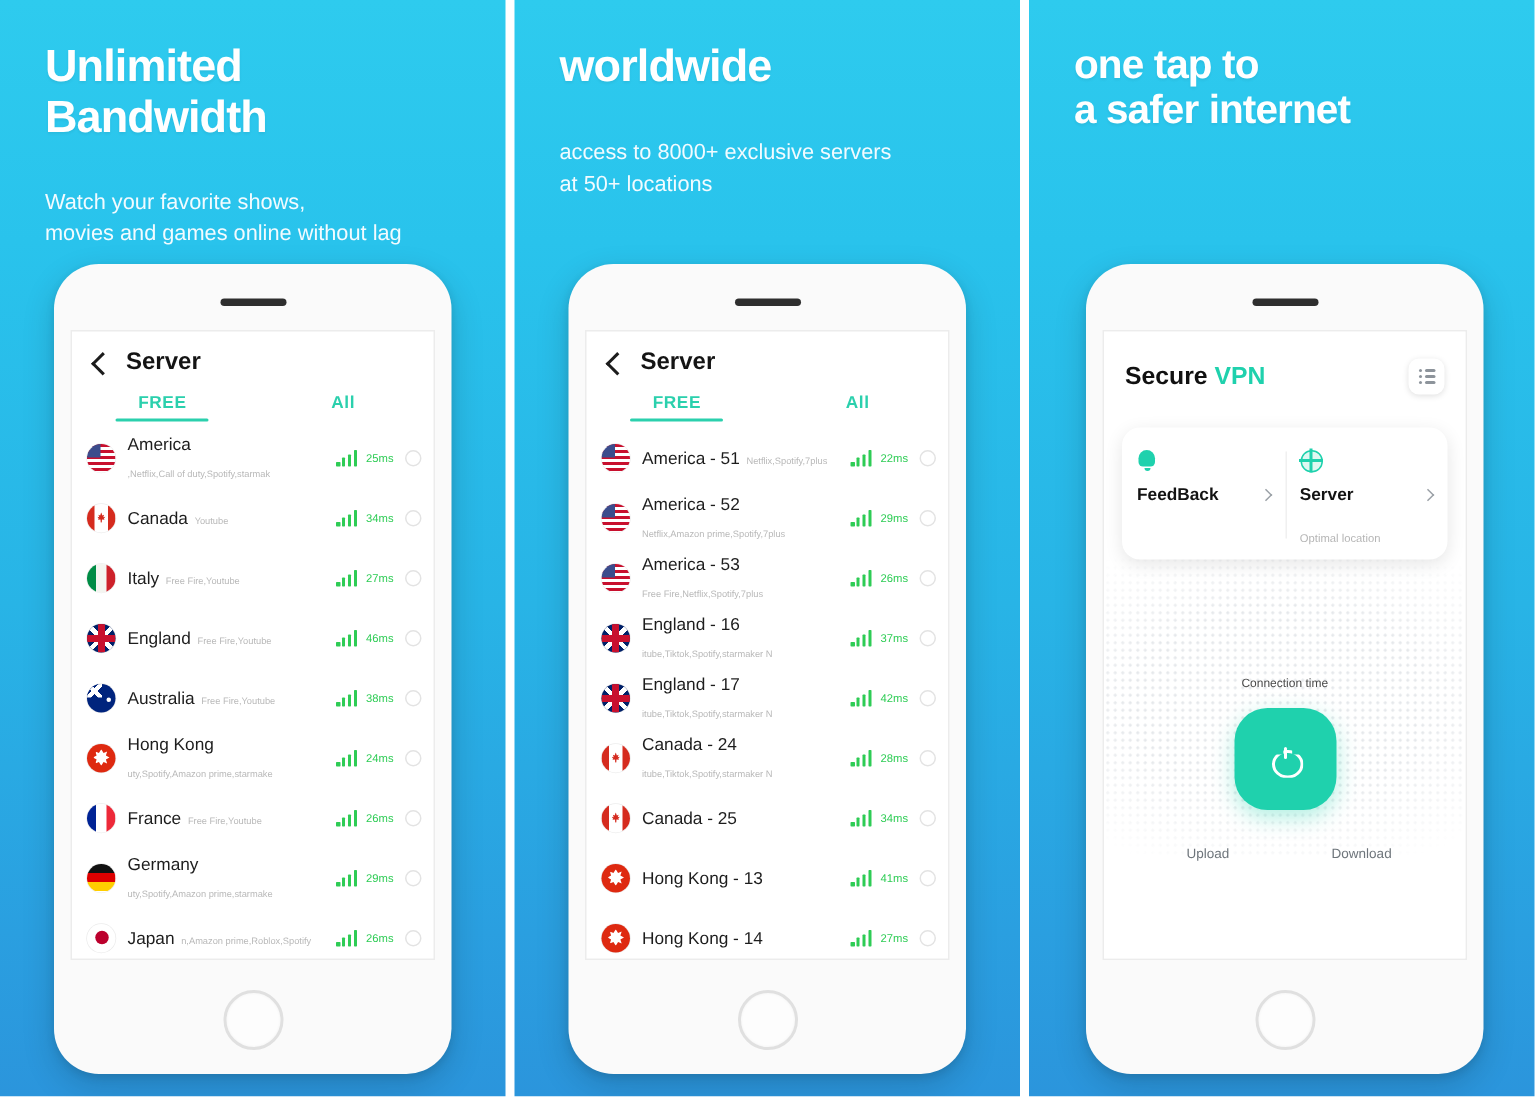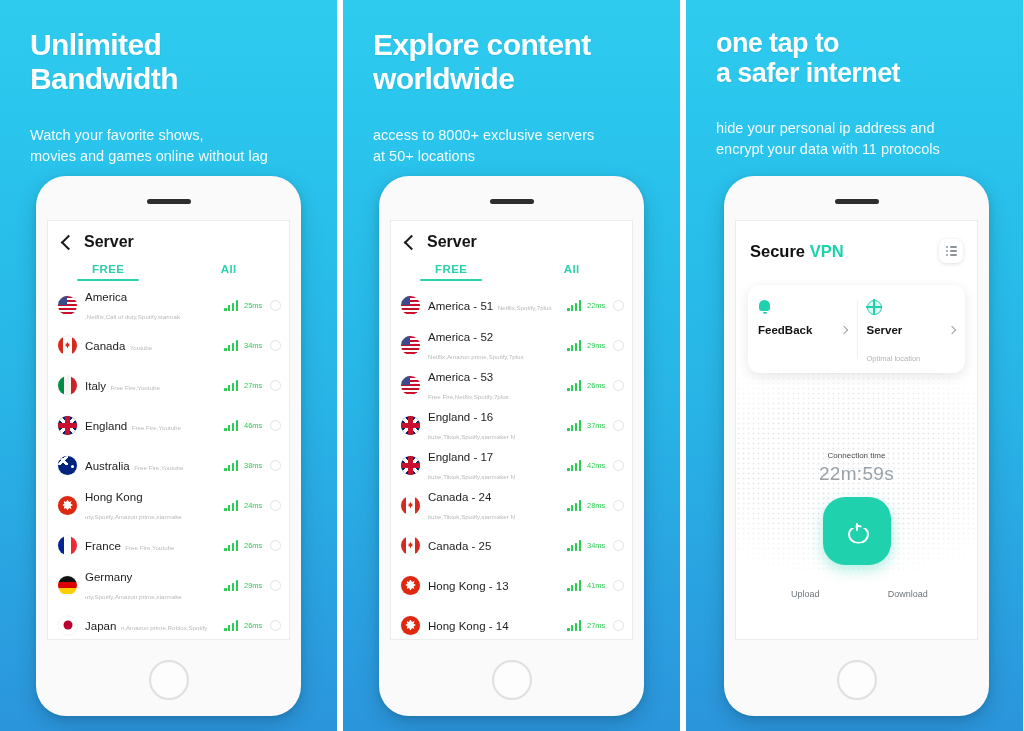--- a/index.html
+++ b/index.html
@@ -472,21 +472,20 @@
       </div>
       <div class="phone-home"></div>
     </div>
   </div>
 
   <div class="panel-gap"></div>
 
   <div class="panel panel-2">
     <div class="headline">
       <h1>
-        <span class="ln">Explore content</span>
         <span class="ln">worldwide</span>
       </h1>
       <p>
         <span class="ln">access to 8000+ exclusive servers</span>
         <span class="ln">at 50+ locations</span>
       </p>
     </div>
 
     <div class="phone">
       <div class="phone-speaker"></div>
@@ -651,24 +650,20 @@
   </div>
 
   <div class="panel-gap"></div>
 
   <div class="panel panel-3">
     <div class="headline">
       <h1>
         <span class="ln">one tap to</span>
         <span class="ln">a safer internet</span>
       </h1>
-      <p>
-        <span class="ln">hide your personal ip address and</span>
-        <span class="ln">encrypt your data with 11 protocols</span>
-      </p>
     </div>
 
     <div class="phone">
       <div class="phone-speaker"></div>
       <div class="screen">
         <div class="home-screen">
 
           <div class="map-dots"></div>
 
           <div class="home-top">
@@ -709,21 +704,20 @@
               <div class="card-row">
                 <span class="card-label">Server</span>
                 <span class="chev-r"></span>
               </div>
               <div class="card-sub">Optimal location</div>
             </div>
           </div>
 
           <div class="conn-wrap">
             <div class="conn-label">Connection time</div>
-            <div class="conn-time">22m:59s</div>
             <div class="power-btn">
               <span class="power-glyph"></span>
             </div>
           </div>
 
           <div class="ul-dl">
             <div>Upload</div>
             <div>Download</div>
           </div>
 

